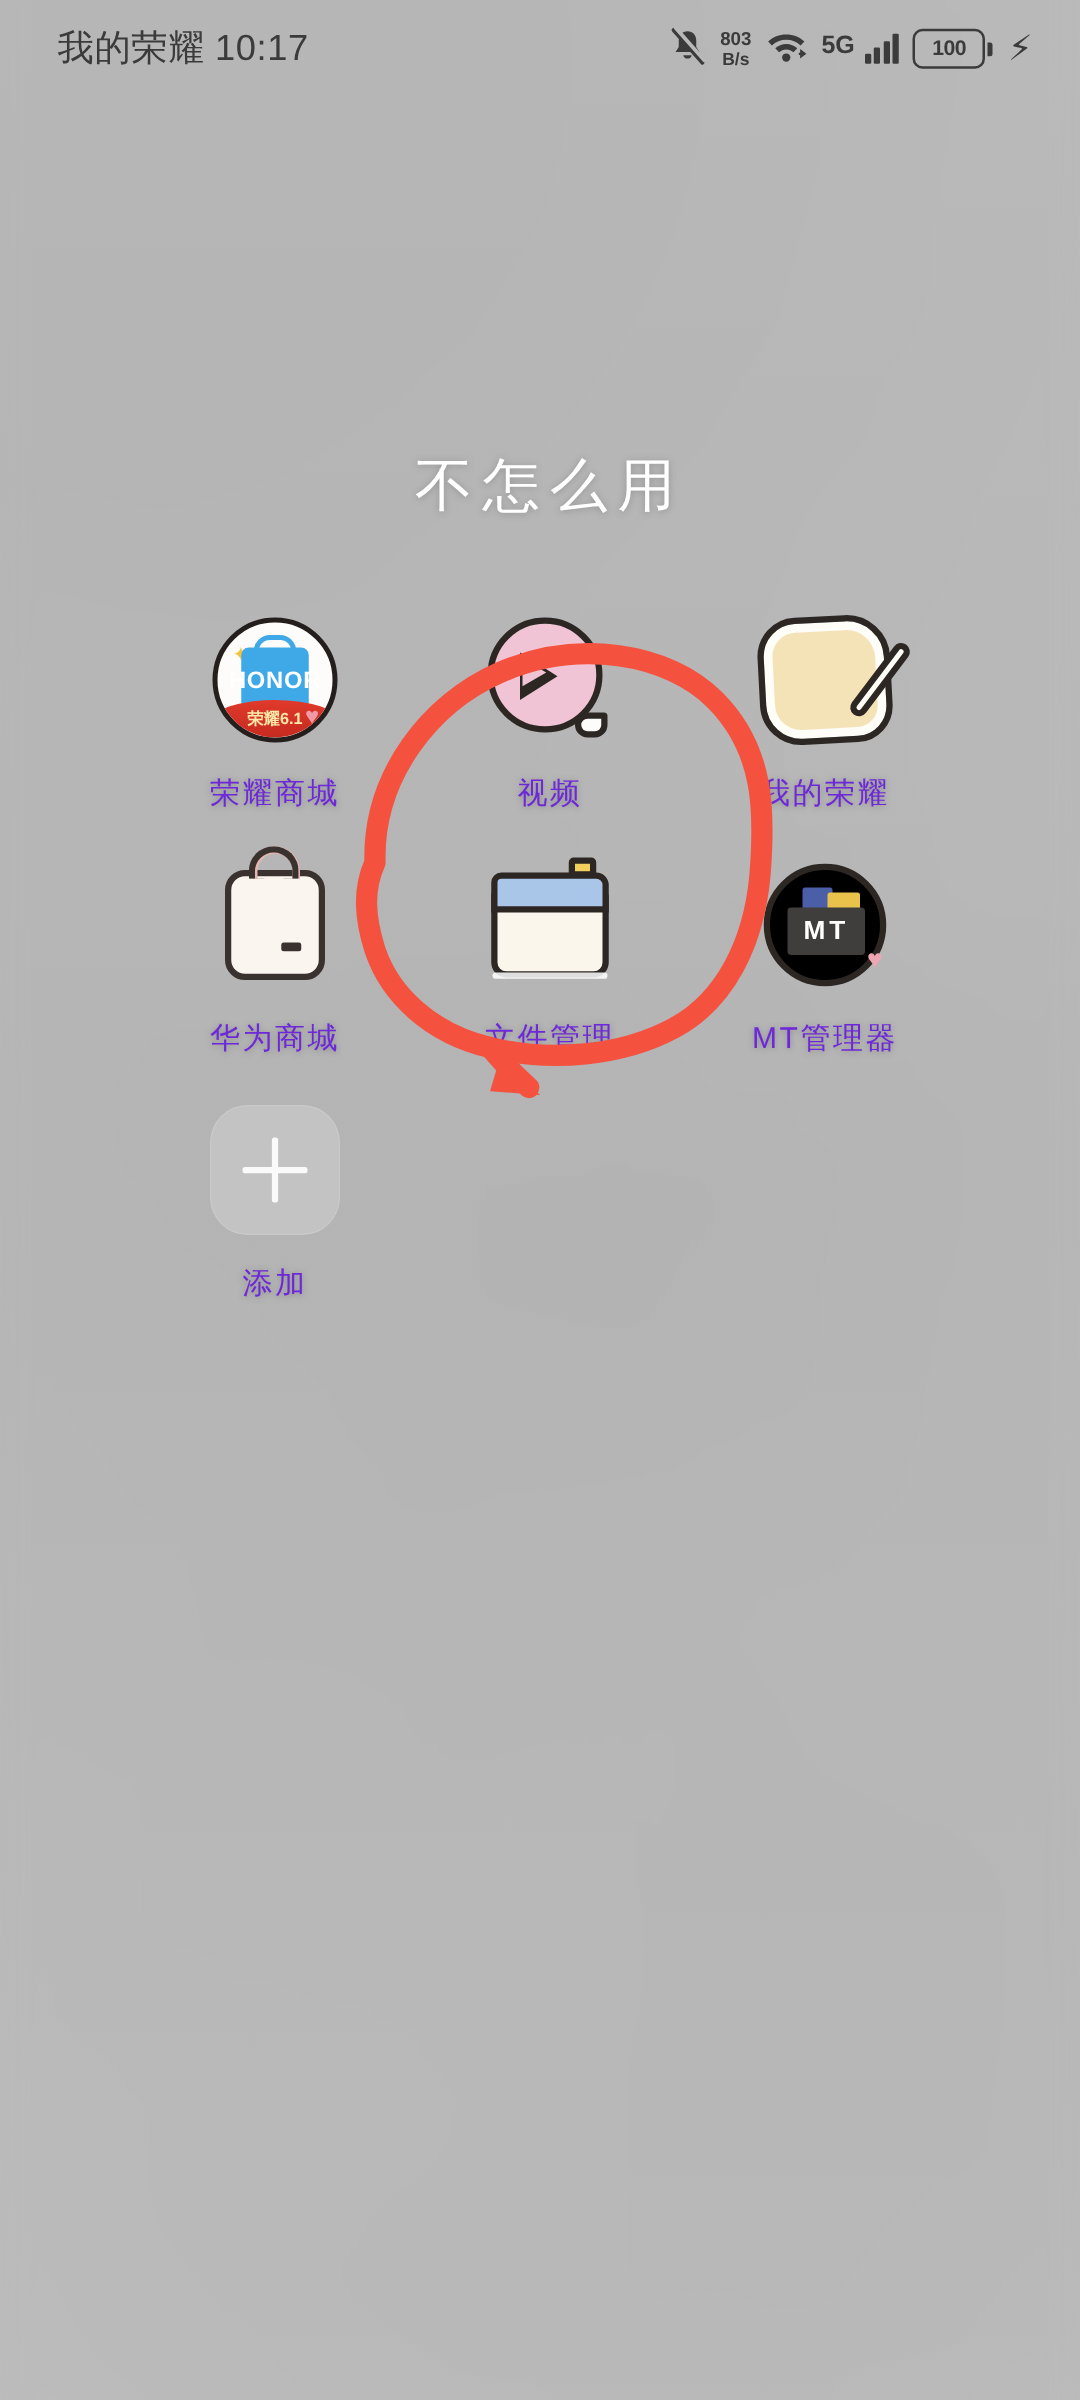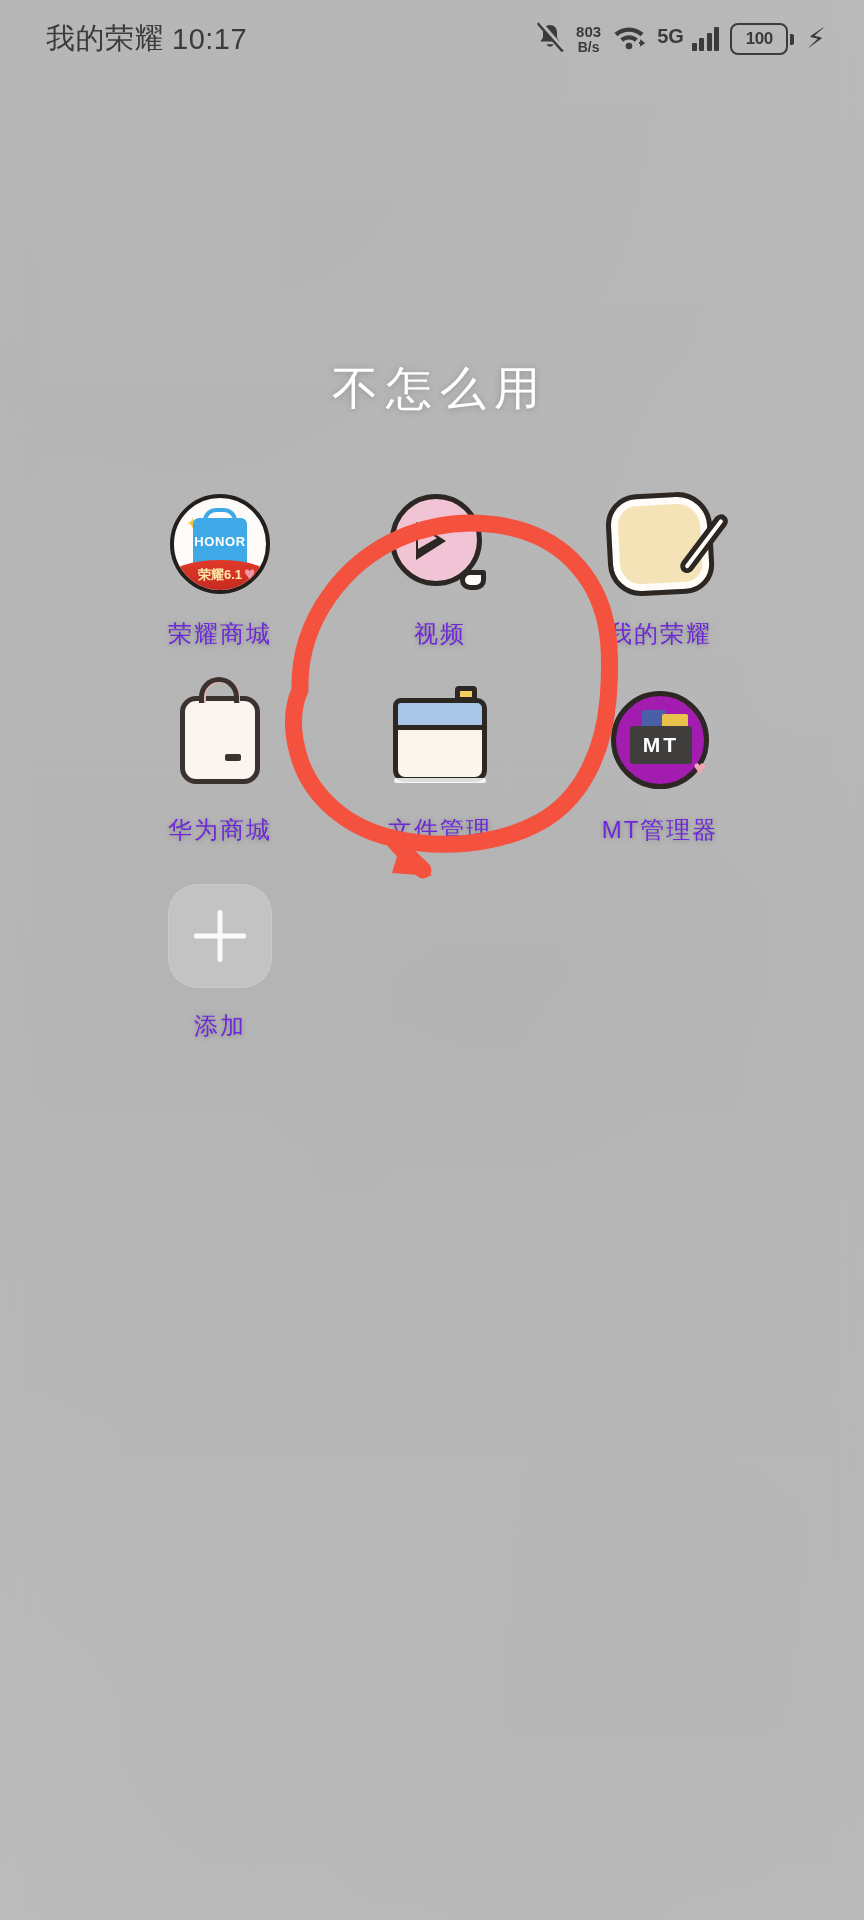--- a/index.html
+++ b/index.html
@@ -198,21 +198,21 @@
     transform: translateX(-50%);
     width: 26px; height: 16px;
     border: 4px solid #3fa9e8;
     border-bottom: none;
     border-radius: 13px 13px 0 0;
   }
   .honor-text {
     position: absolute;
     left: 50%; top: 36px;
     transform: translateX(-50%);
-    font-size: 13px; font-weight: 700; color: #fff;
+    font-size: 19px; font-weight: 700; color: #fff;
     letter-spacing: 0.6px;
   }
   .honor-banner {
     position: absolute;
     left: -6px; right: -6px; bottom: 0;
     height: 30px;
     background: linear-gradient(180deg,#e03a2b 0%, #c62a20 100%);
     border-radius: 50% 50% 0 0 / 60% 60% 0 0;
     display: flex; align-items: center; justify-content: center;
   }
@@ -352,21 +352,21 @@
     width: 22px; height: 16px;
     background: #f3cf5e;
     border: 5px solid #2d2724;
     border-radius: 4px 4px 0 0;
     box-sizing: border-box;
   }
 
   .icon-mt {
     width: 98px; height: 98px;
     border-radius: 50%;
-    background: #a21caf;
+    background: #000000;
     border: 5px solid #2d2724;
     position: relative;
     box-sizing: border-box;
   }
   .mt-paper-blue {
     position: absolute;
     left: 26px; top: 14px;
     width: 24px; height: 26px;
     background: #4a5fa8;
     border-radius: 2px;

